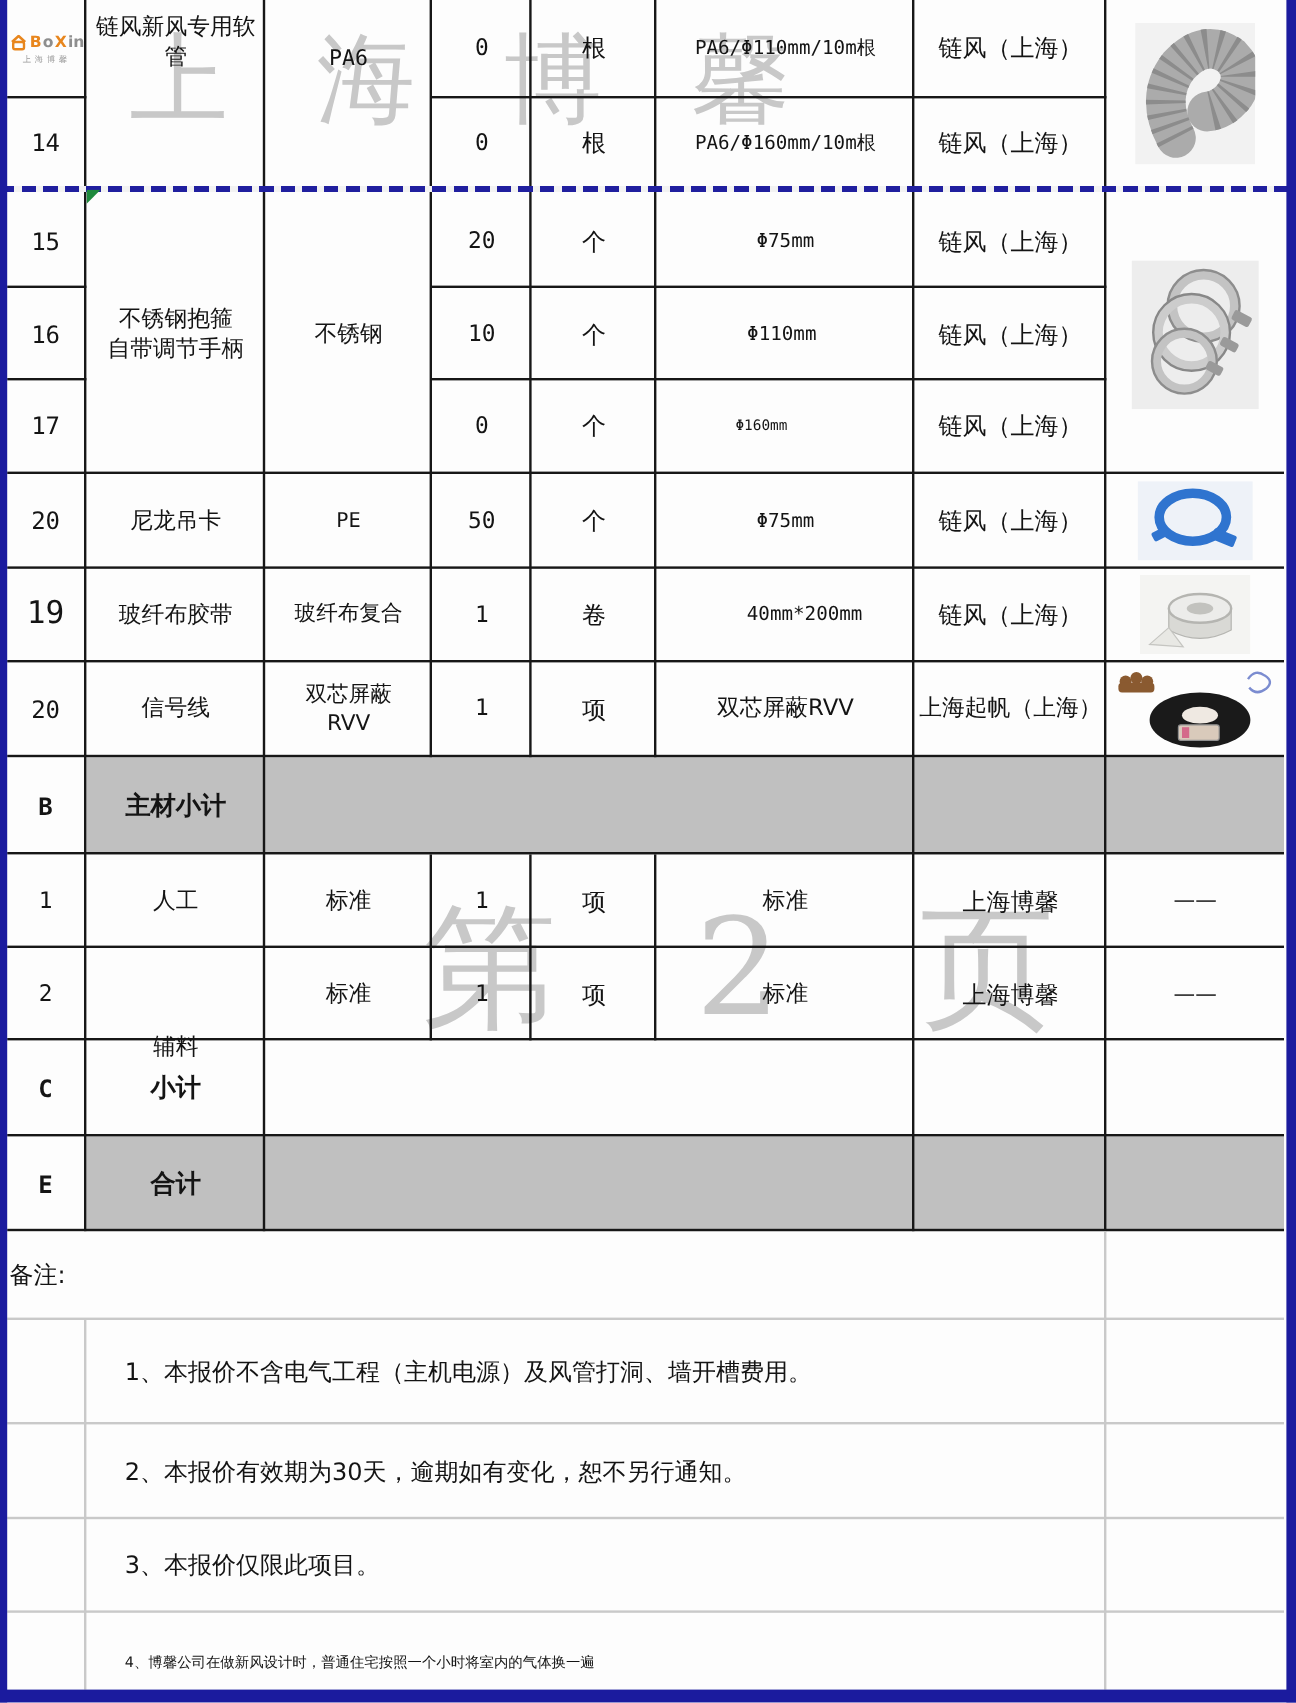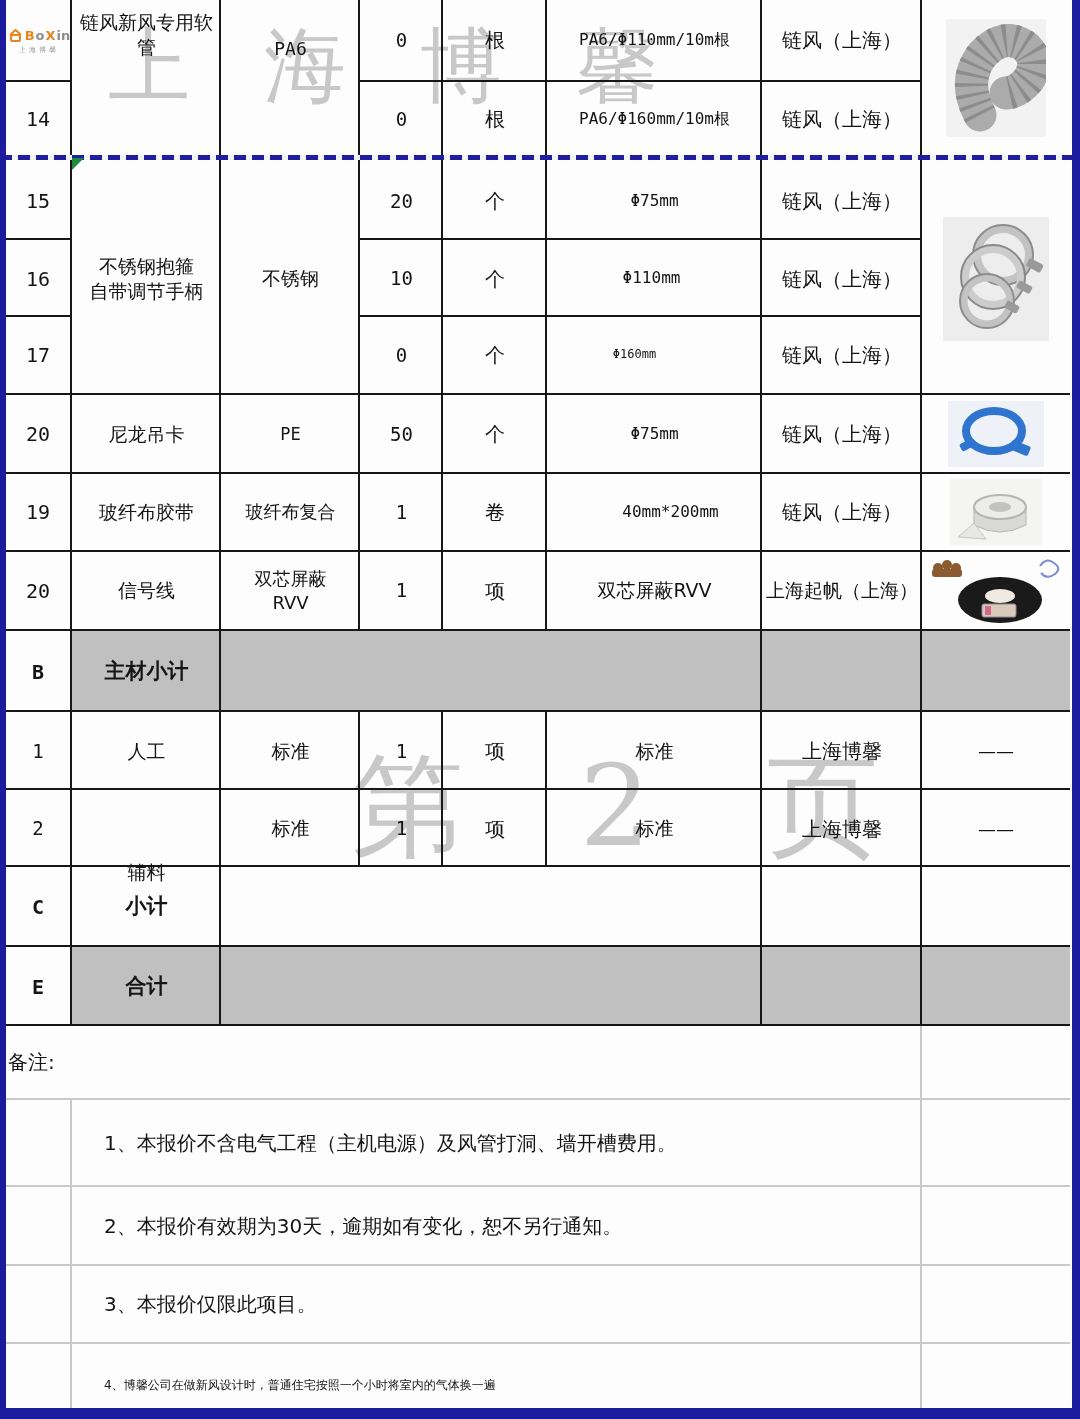--- a/index.html
+++ b/index.html
@@ -127,21 +127,21 @@
   <div class="cell" style="left:762px;top:397px;width:160px;height:74px;font-size:20px;">链风（上海）</div>
   <div class="photo" style="left:922px;top:397px;width:148px;height:74px;">
     <svg width="96" height="66" viewBox="0 0 96 66">
       <rect width="96" height="66" fill="#eef2f8"></rect>
       <ellipse cx="46" cy="30" rx="28" ry="20" fill="none" stroke="#2f74cf" stroke-width="8"></ellipse>
       <rect x="62" y="42" width="20" height="10" rx="2" fill="#2f74cf" transform="rotate(22 72 47)"></rect>
       <rect x="12" y="40" width="14" height="8" rx="2" fill="#2f74cf" transform="rotate(-28 19 44)"></rect>
     </svg>
   </div>
 
-  <div class="cell ml" style="left:6px;top:476px;width:64px;height:72px;font-size:20px;">19</div>
+  <div class="cell ml" style="left:6px;top:476px;width:64px;height:72px;font-size:26px;">19</div>
   <div class="cell" style="left:74px;top:476px;width:145px;height:72px;font-size:19px;">玻纤布胶带</div>
   <div class="cell" style="left:221px;top:476px;width:139px;height:72px;font-size:18px;">玻纤布复合</div>
   <div class="cell ml" style="left:360px;top:476px;width:83px;height:72px;font-size:19px;">1</div>
   <div class="cell" style="left:443px;top:476px;width:104px;height:72px;font-size:20px;">卷</div>
   <div class="cell ml" style="left:547px;top:476px;width:215px;height:72px;font-size:16px;padding-left:16px;">40mm*200mm</div>
   <div class="cell" style="left:762px;top:476px;width:160px;height:72px;font-size:20px;">链风（上海）</div>
   <div class="photo" style="left:922px;top:476px;width:148px;height:72px;">
     <svg width="92" height="66" viewBox="0 0 92 66">
       <rect width="92" height="66" fill="#f4f4f2"></rect>
       <path d="M24 28 L24 46 Q50 60 76 46 L76 28" fill="#d9d9d5" stroke="#b5b5b1"></path>

